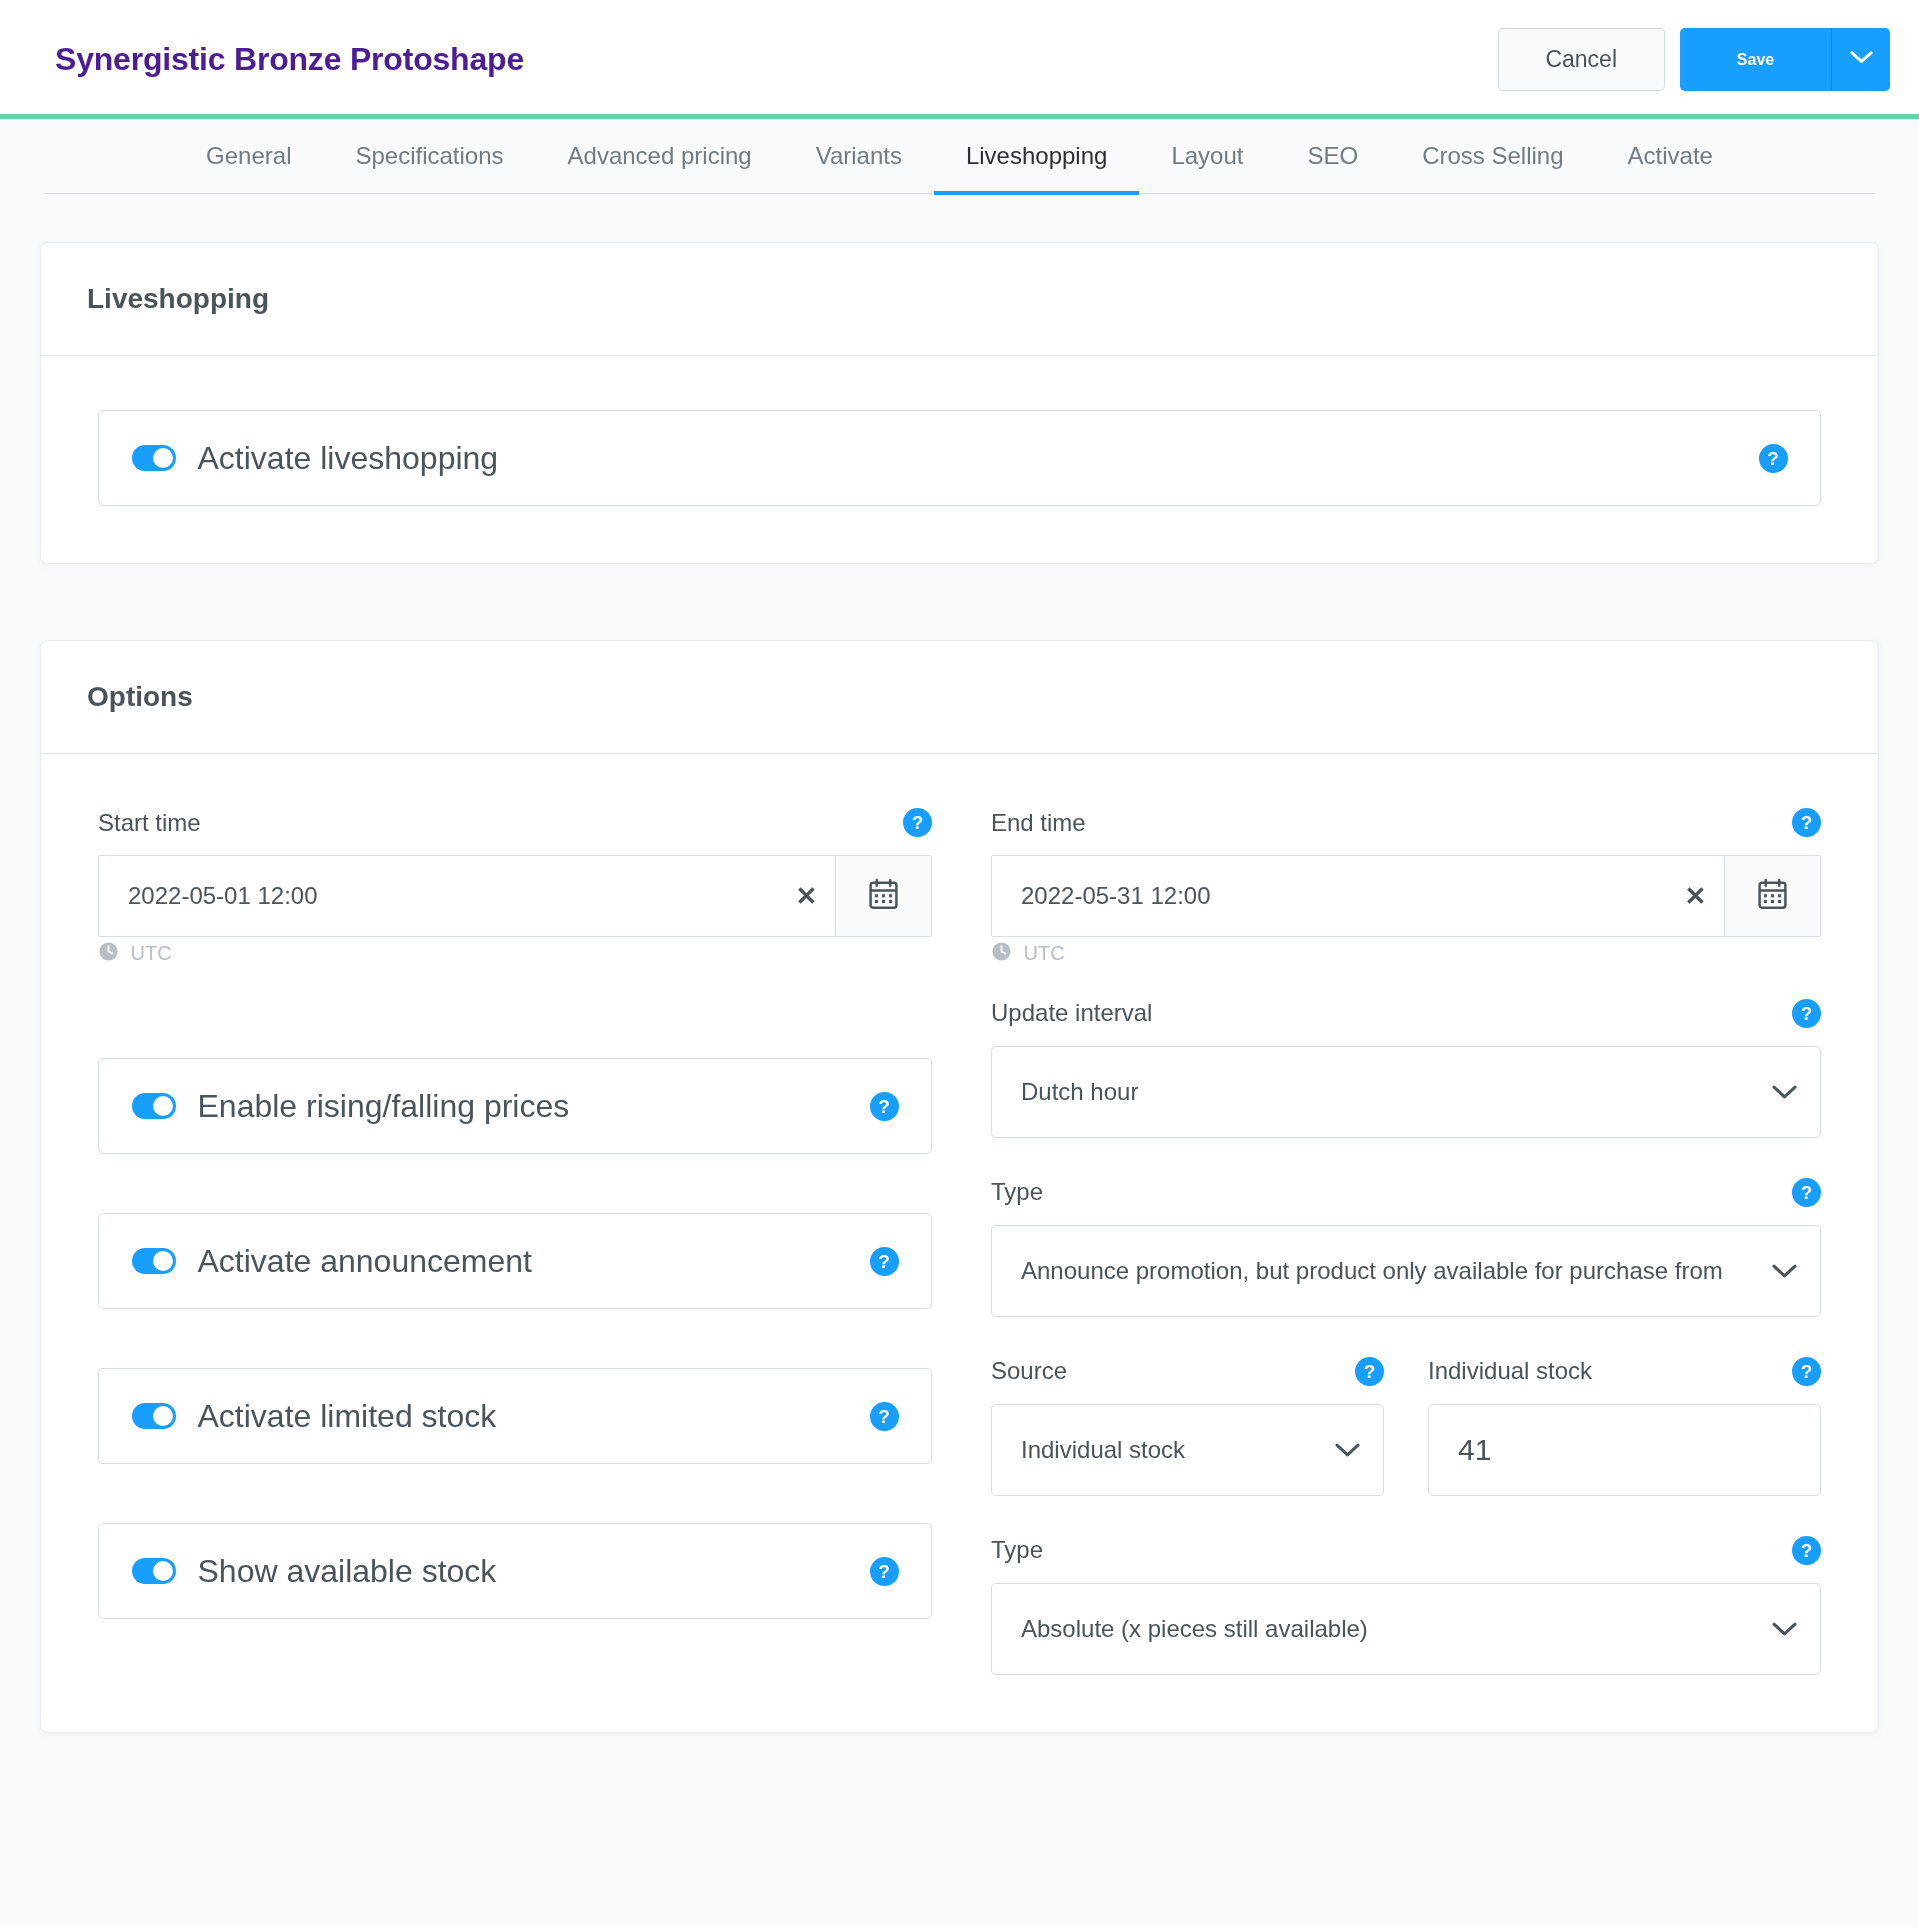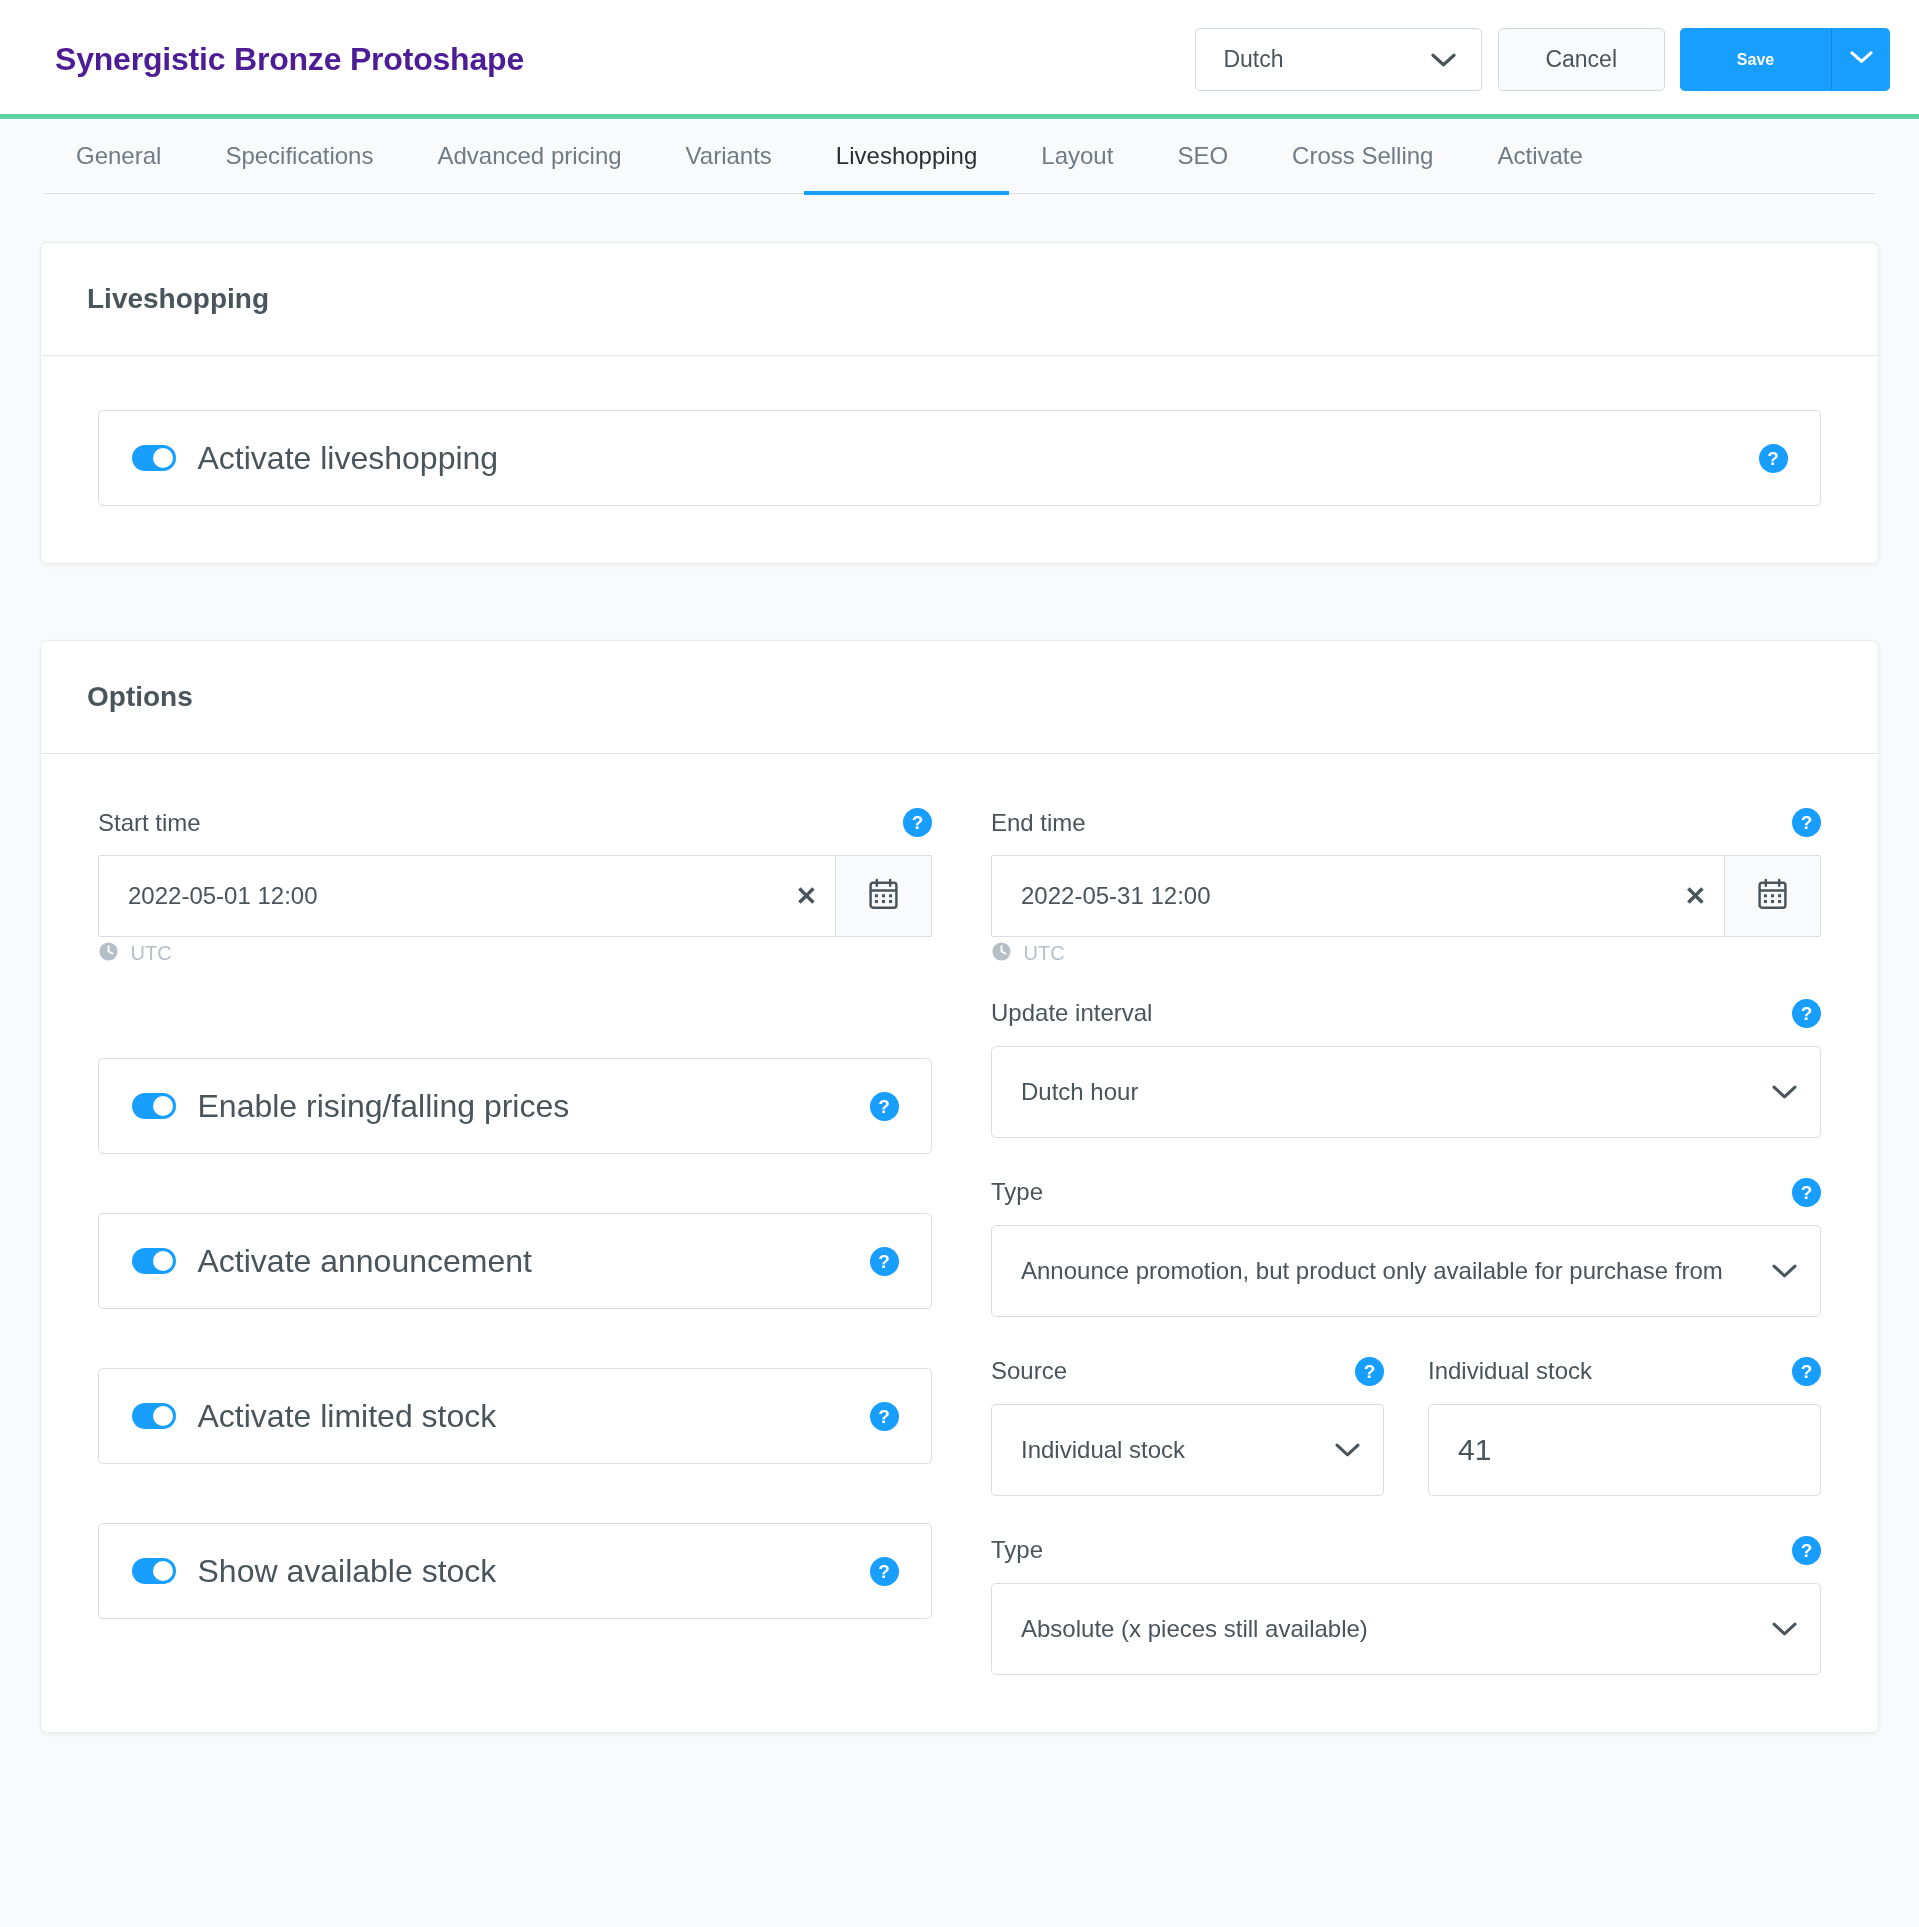--- a/index.html
+++ b/index.html
@@ -111,20 +111,21 @@
   .tabs-wrap {
     background: #f9fafb;
     padding: 0 44px;
   }
   .tabs {
     display: flex;
     align-items: flex-end;
     gap: 0;
     border-bottom: 1.9px solid #d8dde2;
     height: 75px;
+    justify-content: center;
   }
   .tab {
     position: relative;
     font-size: 24px;
     color: #707b84;
     padding: 0 32px;
     height: 75px;
     display: flex;
     align-items: center;
     cursor: pointer;
@@ -329,28 +330,20 @@
   }
 </style>
 </head>
 <body>
 
 <div class="smart-bar">
   <div class="page-title">Synergistic Bronze Protoshape</div>
 
   <div class="smart-bar-actions">
 
-    <div class="lang-select">
-      <span>Dutch</span>
-      <span class="chev">
-        <svg width="25" height="15.3" viewBox="0 0 26 16">
-            <path d="M2 3 L13 13 L24 3" stroke="#4a545b" stroke-width="3.4" fill="none" stroke-linecap="round" stroke-linejoin="round"></path>
-          </svg>
-      </span>
-    </div>
 
     <div class="btn btn-cancel">Cancel</div>
 
     <div class="btn-save-group">
       <div class="btn-save">Save</div>
       <div class="btn-save-arrow">
         <span>
           <svg width="23" height="14.3" viewBox="0 0 24 15">
               <path d="M2 3 L12 12 L22 3" stroke="#ffffff" stroke-width="3.2" fill="none" stroke-linecap="round" stroke-linejoin="round"></path>
             </svg>

